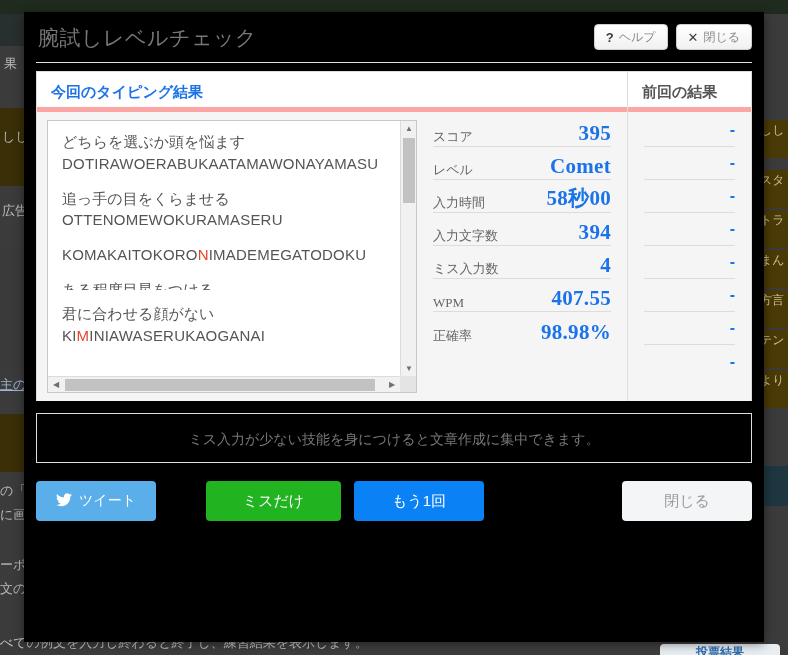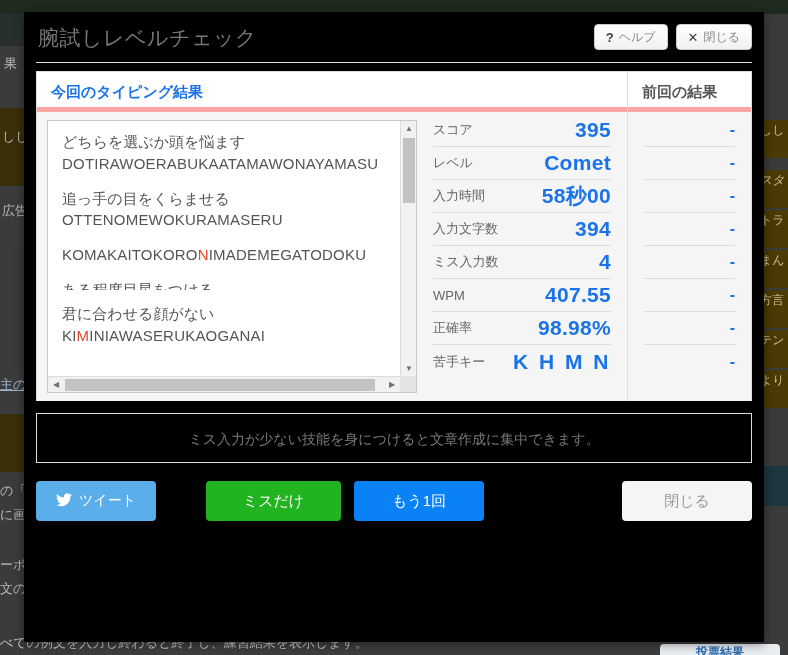--- a/index.html
+++ b/index.html
@@ -274,25 +274,26 @@
   }
 
   
   .stats {
     flex: 1;
     padding: 2px 16px 0 16px;
     box-sizing: border-box;
   }
   .stat-row {
     display: flex;
-    align-items: center;
+    align-items: flex-end;
     justify-content: space-between;
     height: 33px;
     border-bottom: 1px solid #dcdcdc;
     box-sizing: border-box;
+    font-family: Liberation Serif, serif;
   }
   .stat-row:last-child { border-bottom: none; }
   .stat-label {
     font-size: 13px;
     color: #666666;
     white-space: nowrap;
   }
   .stat-value {
     font-size: 21px;
     font-weight: bold;
@@ -396,21 +397,21 @@
       <div class="bg-txt" style="left: 0px; top: 556px;">ーボ</div>
       <div class="bg-txt" style="left: 0px; top: 580px;">文の</div>
     </div>
 
   <div class="bg-rightcol">
     <div class="bg-r-plain" style="top:0;height:106px;"></div>
     <div class="bg-r-teal" style="top:452px;height:40px;"></div>
   </div>
   <div id="bg-right-items">
       <div class="bg-r-item" style="top: 120px; height: 38px;">しし</div>
-      <div class="bg-r-item" style="top: 170px; height: 38px; font-style: italic;">スタ</div>
+      <div class="bg-r-item" style="top: 170px; height: 38px;">スタ</div>
       <div class="bg-r-item" style="top: 210px; height: 38px;">トラ</div>
       <div class="bg-r-item" style="top: 250px; height: 38px;">まん</div>
       <div class="bg-r-item" style="top: 290px; height: 38px;">方言</div>
       <div class="bg-r-item" style="top: 330px; height: 38px;">テン</div>
       <div class="bg-r-item" style="top: 370px; height: 38px;">より</div>
     </div>
 
   <div class="bg-bottom-text">べての例文を入力し終わると終了し、練習結果を表示します。</div>
   <div class="bg-bottom-btn">投票結果</div>
 </div>
@@ -498,24 +499,20 @@
               <span class="stat-value">4</span>
             </div>
             <div class="stat-row">
               <span class="stat-label">WPM</span>
               <span class="stat-value">407.55</span>
             </div>
             <div class="stat-row">
               <span class="stat-label">正確率</span>
               <span class="stat-value">98.98%</span>
             </div>
-            <div class="stat-row">
-              <span class="stat-label">苦手キー</span>
-              <span class="stat-value spaced">K H M N</span>
-            </div>
           </div>
       </div>
     </div>
 
     <div class="col-prev">
       <div class="col-head grey">前回の結果</div>
       <div class="prev-body" id="prev-list">
           <div class="prev-row">
             <span class="prev-value">-</span>
           </div>

